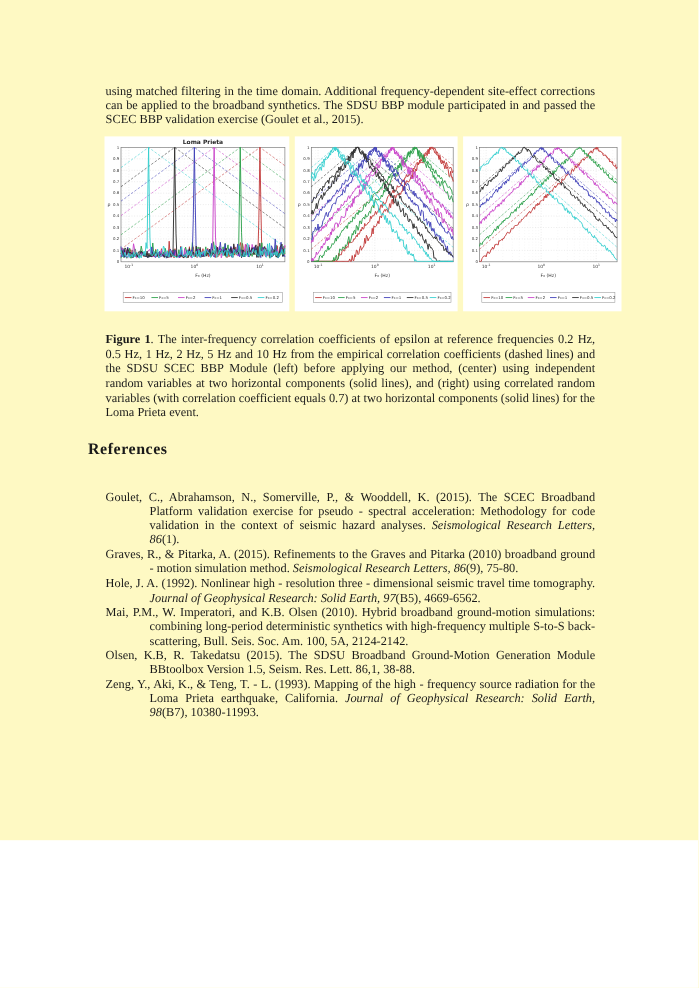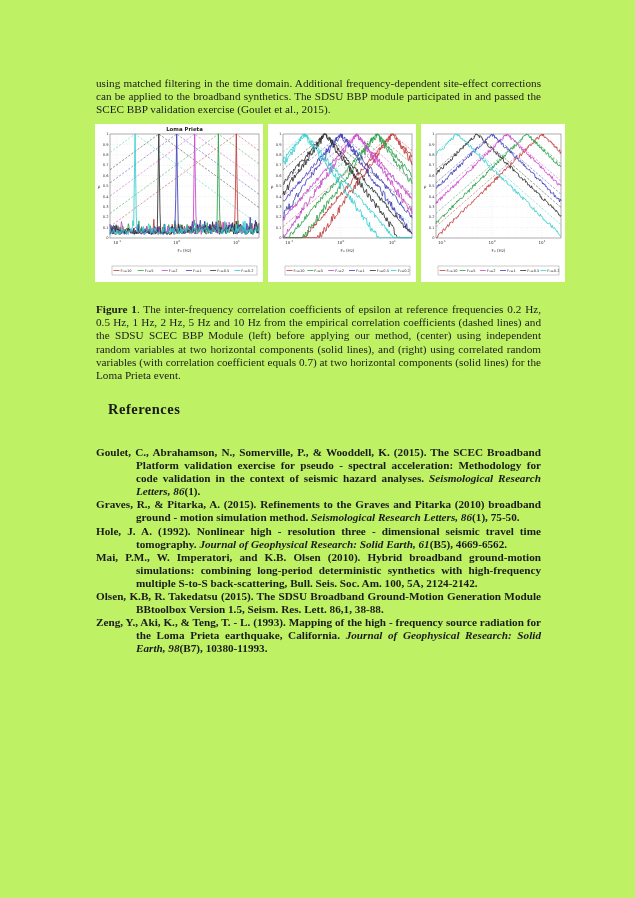--- a/index.html
+++ b/index.html
@@ -1,40 +1,40 @@
 <!DOCTYPE html>
 <html><head>
 <meta charset="utf-8">
 <style>
   html,body{margin:0;padding:0;background:#ffffff;}
   .page{
-    position:relative;width:635px;height:898px;background:#bef264;
+    position:relative;width:635px;height:764px;background:#fef9c3;
     font-family:"Liberation Serif","DejaVu Serif",serif;color:#1a1a1a;overflow:hidden;
   }
   .body-text{
     position:absolute;left:96px;width:445px;margin:0;
     font-size:11.2px;line-height:13.2px;text-align:justify;
   }
   .intro{top:77px;}
   .caption{top:303px;}
   .figure-row{
     position:absolute;top:124px;left:95px;width:468px;height:156px;
     display:flex;align-items:flex-start;gap:5px;
   }
   .chart{background:#fff;}
   .refs-heading{
-    position:absolute;top:401px;left:108px;margin:0;
+    position:absolute;top:401px;left:80px;margin:0;
     font-size:14.5px;font-weight:bold;letter-spacing:0.5px;
   }
   .refs{
     position:absolute;top:446px;left:96px;width:445px;
     font-size:11.2px;line-height:13.1px;
   }
   .ref-item{
-    margin:0;padding-left:40px;text-indent:-40px;text-align:justify;font-weight:bold;
+    margin:0;padding-left:40px;text-indent:-40px;text-align:justify;
   }
   
   .grid{stroke:#cfcfcf;stroke-width:0.4;stroke-dasharray:0.8 1.6;}
   .gridm{stroke:#e4e4e4;stroke-width:0.35;stroke-dasharray:0.7 1.9;}
   .frame{fill:none;stroke:#777;stroke-width:0.6;}
   .yt{font:3.6px "DejaVu Sans",sans-serif;fill:#333;text-anchor:end;}
   .xt{font:4px "DejaVu Sans",sans-serif;fill:#333;text-anchor:middle;}
   .ttl{font:bold 5.4px "DejaVu Sans",sans-serif;fill:#222;text-anchor:middle;}
   .xl,.yl{font:4.2px "DejaVu Sans",sans-serif;fill:#333;text-anchor:middle;}
   .lg{fill:#fff;stroke:#999;stroke-width:0.5;}
@@ -283,20 +283,20 @@
           <text x="126.33333333333334" y="147.9" class="lt">F₀=0.2</text>
         </svg></div>
   </div>
 
   <p class="body-text caption"><span style="font-weight: bold;">Figure 1</span><span>. The inter-frequency correlation coefficients of epsilon at reference frequencies 0.2 Hz, 0.5 Hz, 1 Hz, 2 Hz, 5 Hz and 10 Hz from the empirical correlation coefficients (dashed lines) and the SDSU SCEC BBP Module (left) before applying our method, (center) using independent random variables at two horizontal components (solid lines), and (right) using correlated random variables (with correlation coefficient equals 0.7) at two horizontal components (solid lines) for the Loma Prieta event.</span></p>
 
   <h2 class="refs-heading">References</h2>
 
   <div class="refs">
     <p class="ref-item"><span>Goulet, C., Abrahamson, N., Somerville, P., &amp; Wooddell, K. (2015). The SCEC Broadband Platform validation exercise for pseudo - spectral acceleration: Methodology for code validation in the context of seismic hazard analyses. </span><span style="font-style: italic;">Seismological Research Letters, 86</span><span>(1).</span></p>
-    <p class="ref-item"><span>Graves, R., &amp; Pitarka, A. (2015). Refinements to the Graves and Pitarka (2010) broadband ground - motion simulation method. </span><span style="font-style: italic;">Seismological Research Letters, 86</span><span>(1), 75-50.</span></p>
-    <p class="ref-item"><span>Hole, J. A. (1992). Nonlinear high - resolution three - dimensional seismic travel time tomography. </span><span style="font-style: italic;">Journal of Geophysical Research: Solid Earth, 61</span><span>(B5), 4669-6562.</span></p>
+    <p class="ref-item"><span>Graves, R., &amp; Pitarka, A. (2015). Refinements to the Graves and Pitarka (2010) broadband ground - motion simulation method. </span><span style="font-style: italic;">Seismological Research Letters, 86</span><span>(9), 75-80.</span></p>
+    <p class="ref-item"><span>Hole, J. A. (1992). Nonlinear high - resolution three - dimensional seismic travel time tomography. </span><span style="font-style: italic;">Journal of Geophysical Research: Solid Earth, 97</span><span>(B5), 4669-6562.</span></p>
     <p class="ref-item"><span>Mai, P.M., W. Imperatori, and K.B. Olsen (2010). Hybrid broadband ground-motion simulations: combining long-period deterministic synthetics with high-frequency multiple S-to-S back-scattering, Bull. Seis. Soc. Am. 100, 5A, 2124-2142.</span></p>
     <p class="ref-item"><span>Olsen, K.B, R. Takedatsu (2015). The SDSU Broadband Ground-Motion Generation Module BBtoolbox Version 1.5, Seism. Res. Lett. 86,1, 38-88.</span></p>
     <p class="ref-item"><span>Zeng, Y., Aki, K., &amp; Teng, T. - L. (1993). Mapping of the high - frequency source radiation for the Loma Prieta earthquake, California. </span><span style="font-style: italic;">Journal of Geophysical Research: Solid Earth, 98</span><span>(B7), 10380-11993.</span></p>
   </div>
 
 </div>
 
 </body></html>

